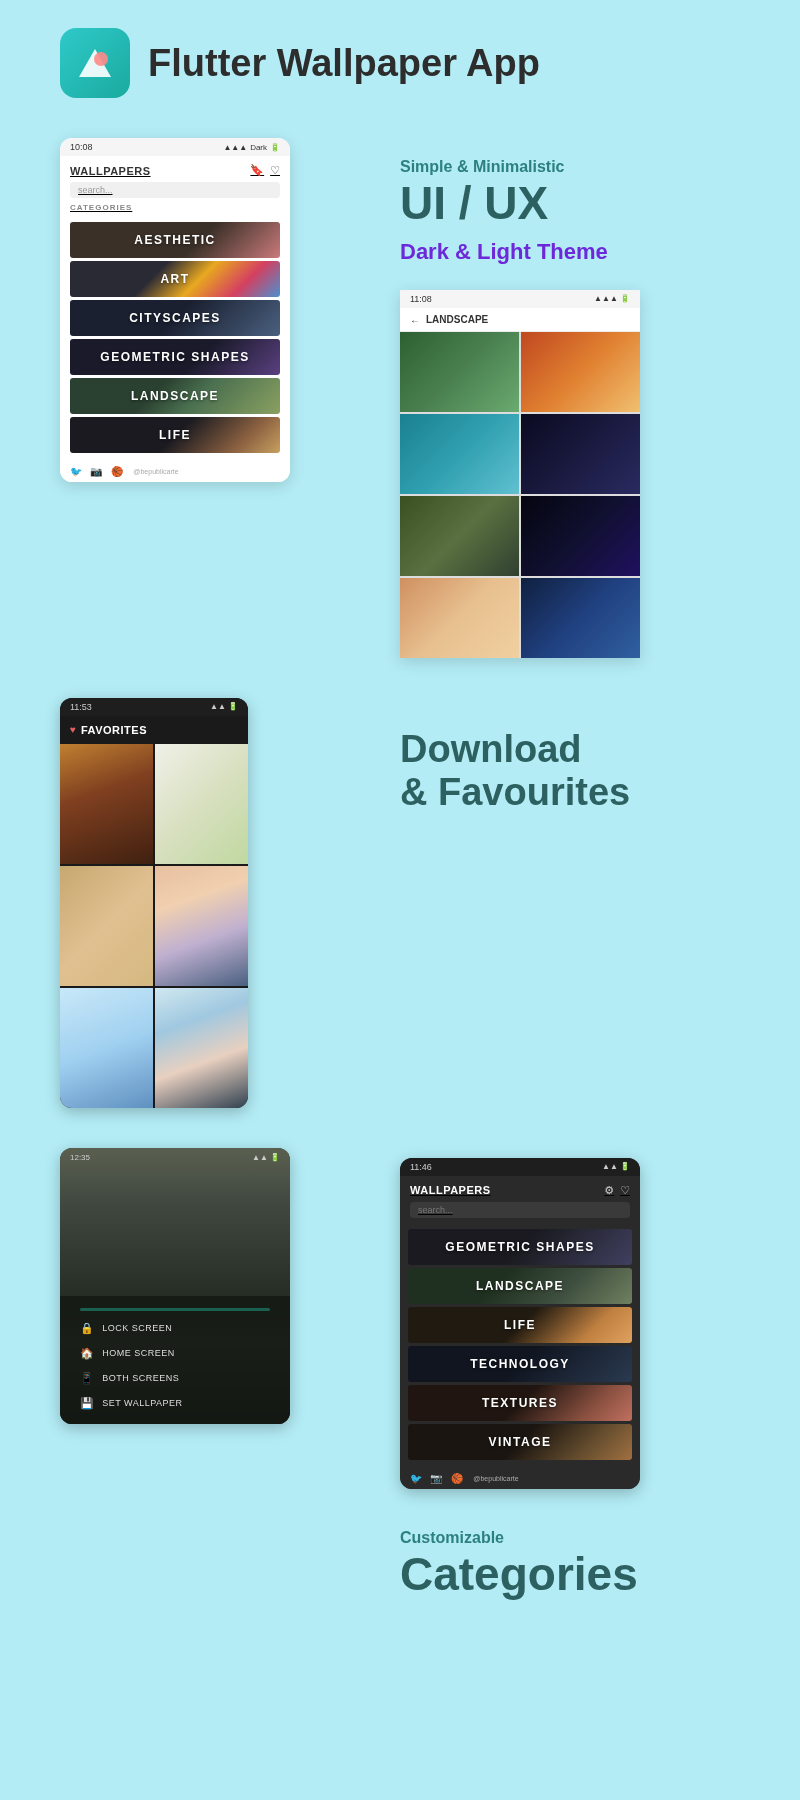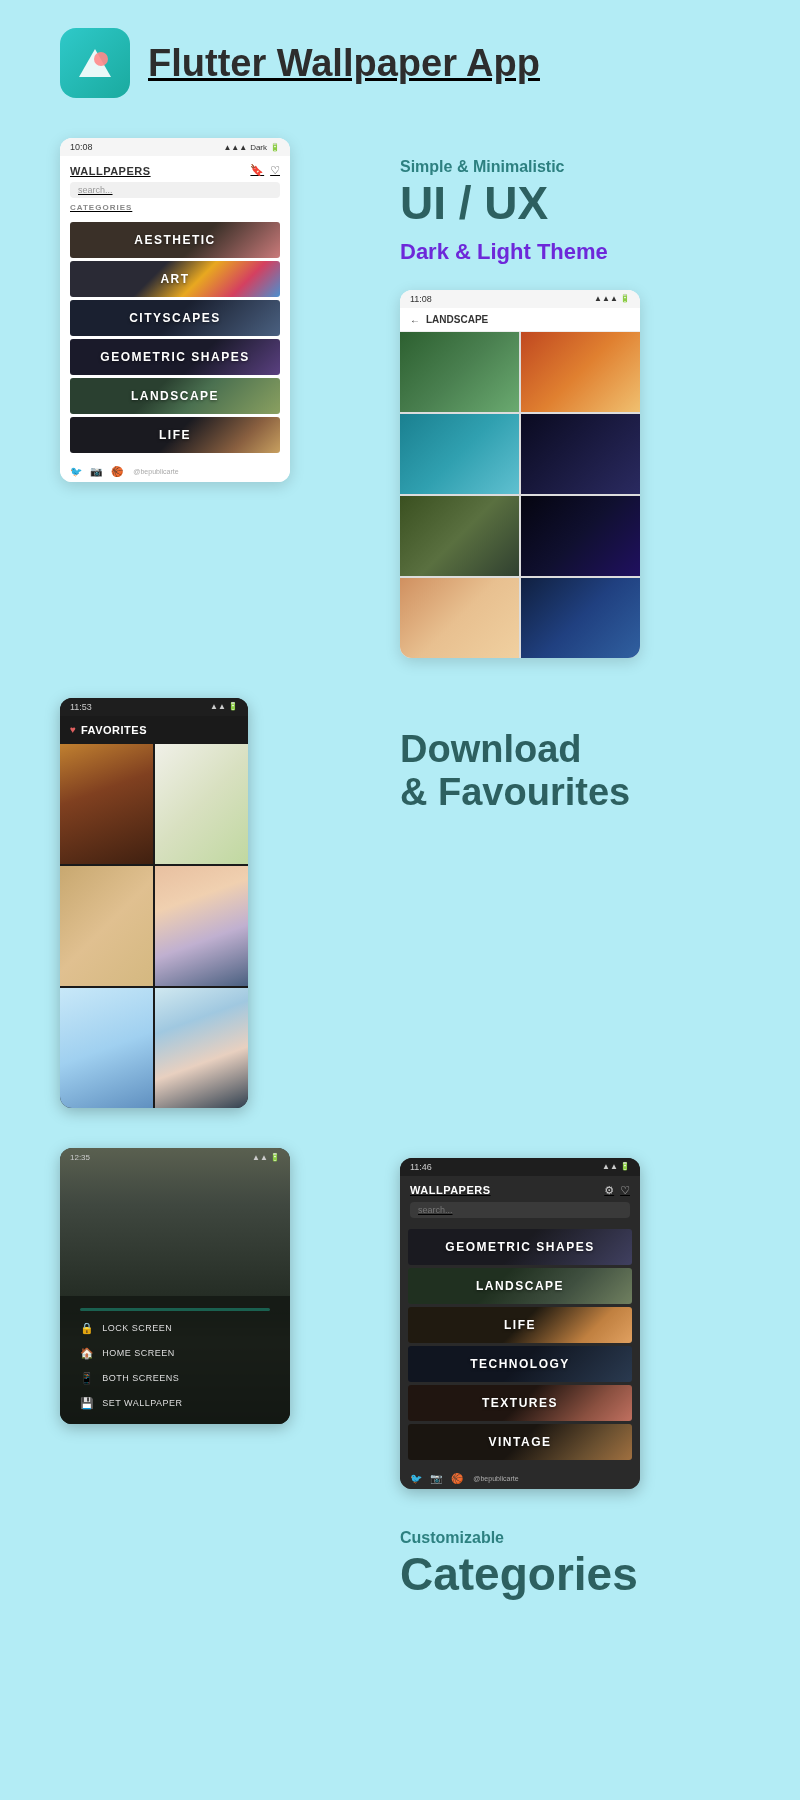--- a/index.html
+++ b/index.html
@@ -10,21 +10,20 @@
       font-family: 'Arial', sans-serif;
       overflow-x: hidden;
     }
 
     
     .header {
       display: flex;
       align-items: center;
       padding: 28px 40px 20px 60px;
       gap: 18px;
-      text-decoration: underline;
     }
     .app-logo {
       width: 70px;
       height: 70px;
       background: linear-gradient(135deg, #2fc9c9, #1aaa9f);
       border-radius: 16px;
       display: flex;
       align-items: center;
       justify-content: center;
       flex-shrink: 0;
@@ -200,21 +199,21 @@
     .section-subtitle {
       font-size: 22px;
       color: #6d28d9;
       font-weight: 600;
       margin-top: 10px;
     }
 
     
     .landscape-mockup {
       background: #fff;
-      border-radius: 12px;
+      border-radius: 0;
       overflow: hidden;
       box-shadow: 0 4px 15px rgba(0,0,0,0.15);
       width: 240px;
     }
     .landscape-header {
       background: #fff;
       padding: 6px 10px;
       display: flex;
       align-items: center;
       gap: 6px;

